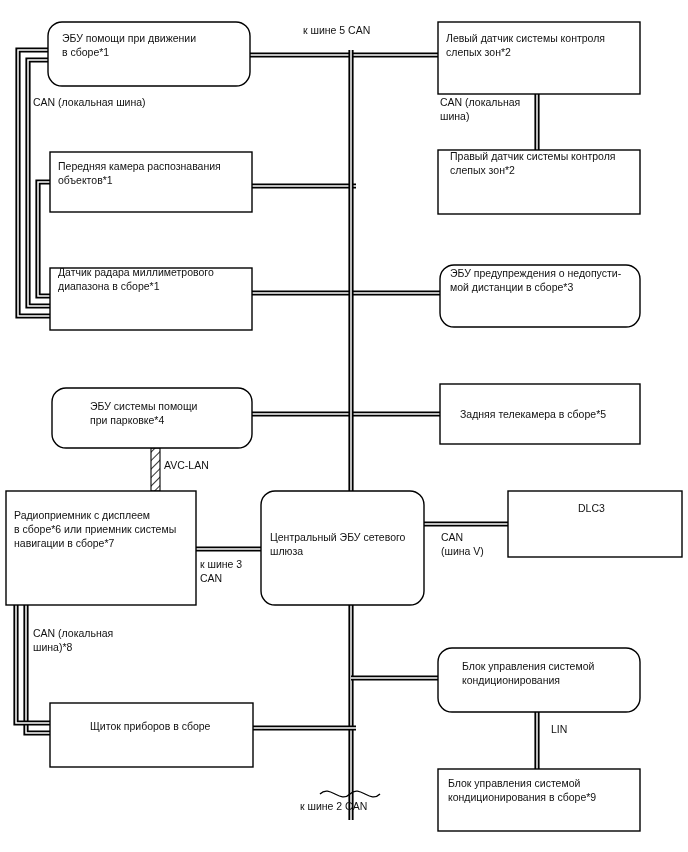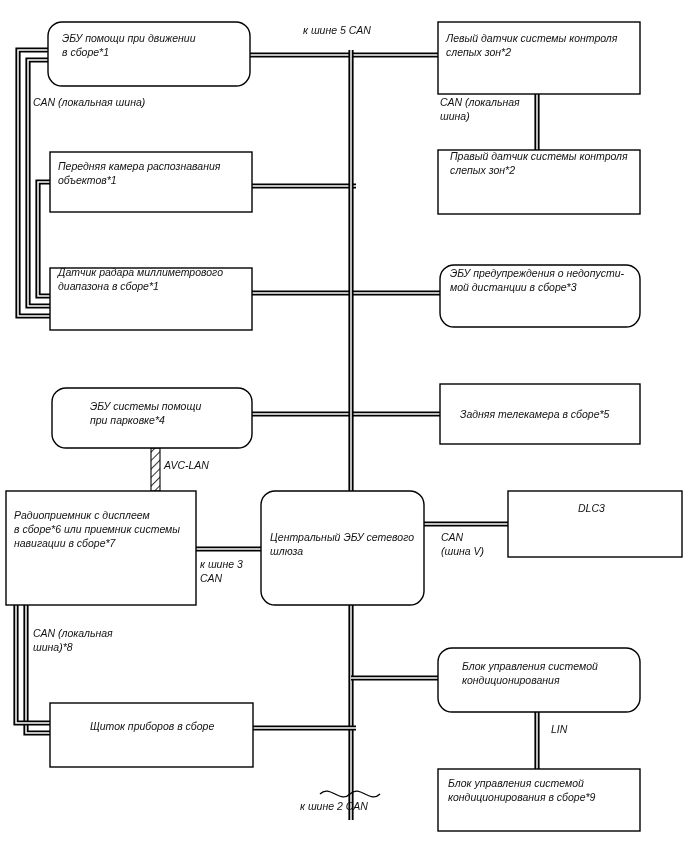--- a/index.html
+++ b/index.html
@@ -2,21 +2,21 @@
 <html><head>
 <meta charset="utf-8">
 <style>
   html,body{margin:0;padding:0;background:#ffffff;}
   body{
     width:688px;height:852px;
     font-family:"Liberation Sans","DejaVu Sans",sans-serif;
     color:#1a1a1a;
     overflow:hidden;
   }
-  #diagram-root{position:relative;width:688px;height:832px;font-style:italic;}
+  #diagram-root{position:relative;width:688px;height:832px;}
   svg#wiring{position:absolute;left:0;top:0;width:688px;height:852px;}
   .box-label{
     font-family:"Liberation Sans","DejaVu Sans",sans-serif;
     font-size:10.5px;
     line-height:14px;
     fill:#111111;
   }
   .bus-label{
     font-family:"Liberation Sans","DejaVu Sans",sans-serif;
     font-size:10.5px;

